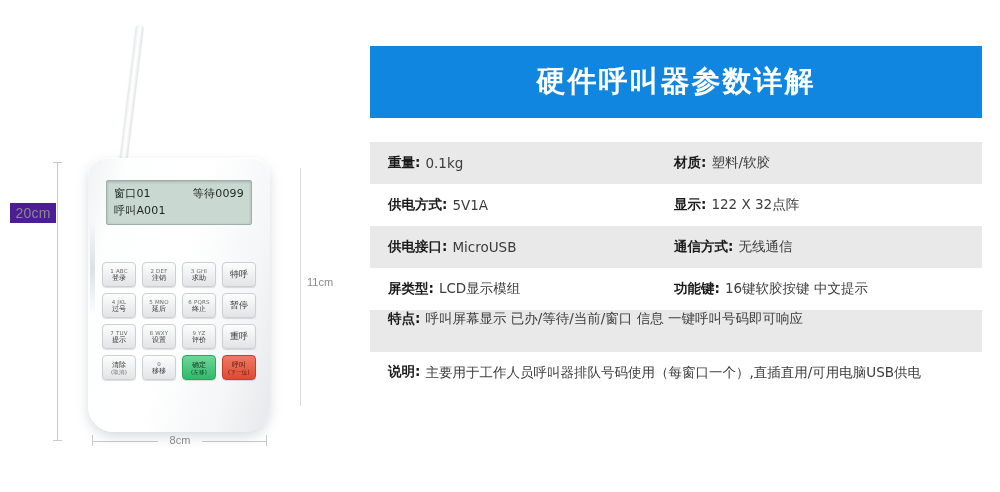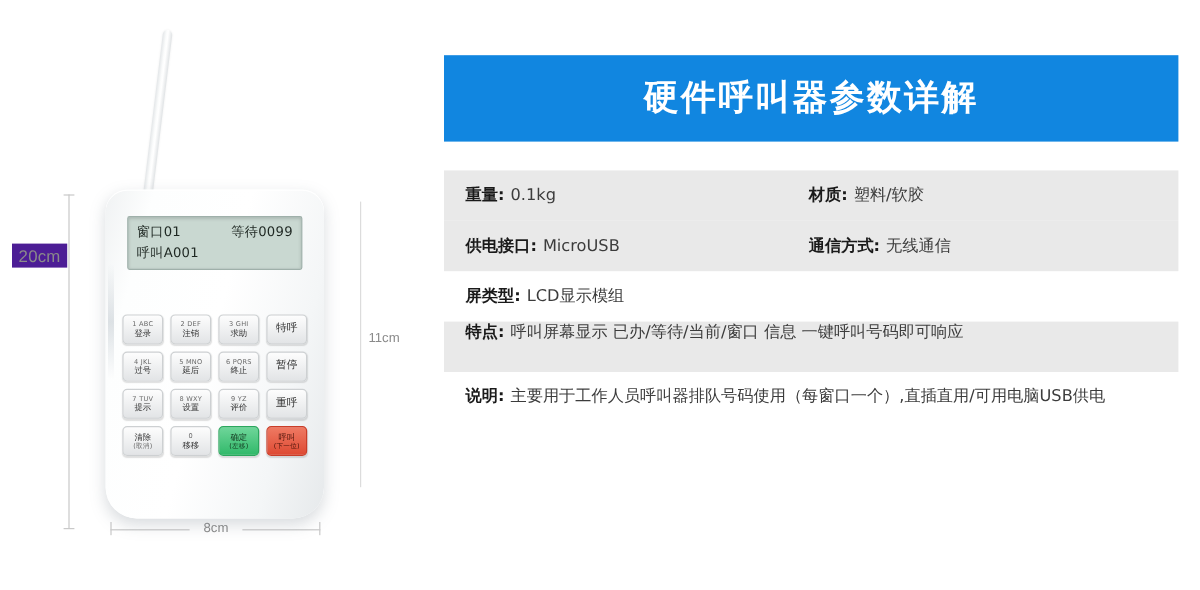--- a/index.html
+++ b/index.html
@@ -204,36 +204,50 @@
         <div class="cell left">
           <span class="lab">重量:</span>
           <span class="val">0.1kg</span>
         </div>
         <div class="cell right">
           <span class="lab">材质:</span>
           <span class="val">塑料/软胶</span>
         </div>
       </div>
 
+      <div class="row">
+        <div class="cell left">
+          <span class="lab">供电方式:</span>
+          <span class="val">5V1A</span>
+        </div>
+        <div class="cell right">
+          <span class="lab">显示:</span>
+          <span class="val">122 X 32点阵</span>
+        </div>
+      </div>
 
       <div class="row alt">
         <div class="cell left">
           <span class="lab">供电接口:</span>
           <span class="val">MicroUSB</span>
         </div>
         <div class="cell right">
           <span class="lab">通信方式:</span>
           <span class="val">无线通信</span>
         </div>
       </div>
 
       <div class="row">
         <div class="cell left">
           <span class="lab">屏类型:</span>
           <span class="val">LCD显示模组</span>
+        </div>
+        <div class="cell right">
+          <span class="lab">功能键:</span>
+          <span class="val">16键软胶按键 中文提示</span>
         </div>
       </div>
 
       <div class="row alt">
         <div class="cell full">
           <span class="lab">特点:</span>
           <span class="val">呼叫屏幕显示 已办/等待/当前/窗口 信息 一键呼叫号码即可响应</span>
         </div>
       </div>
 

